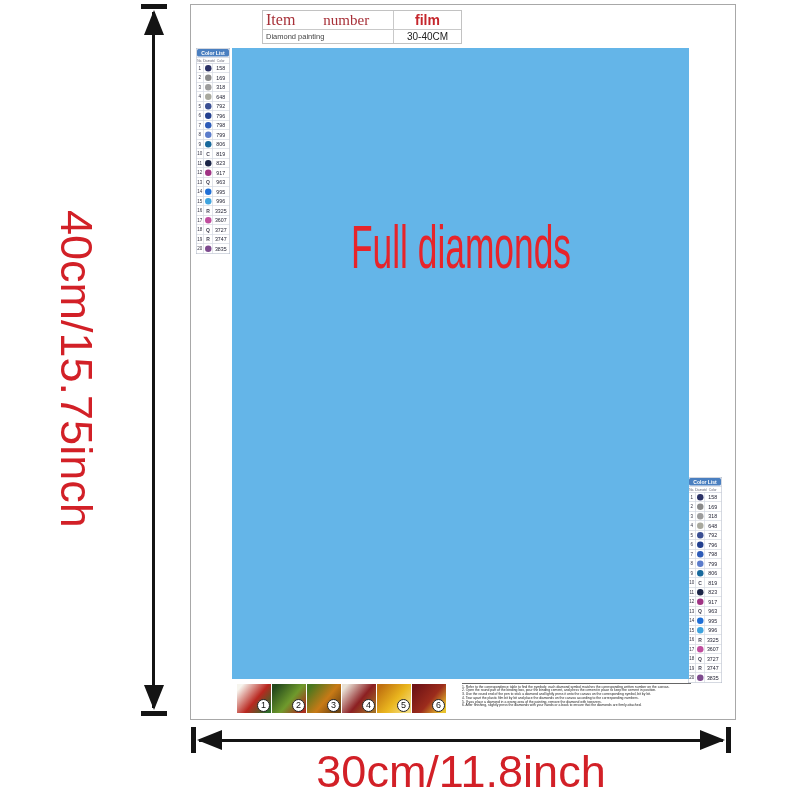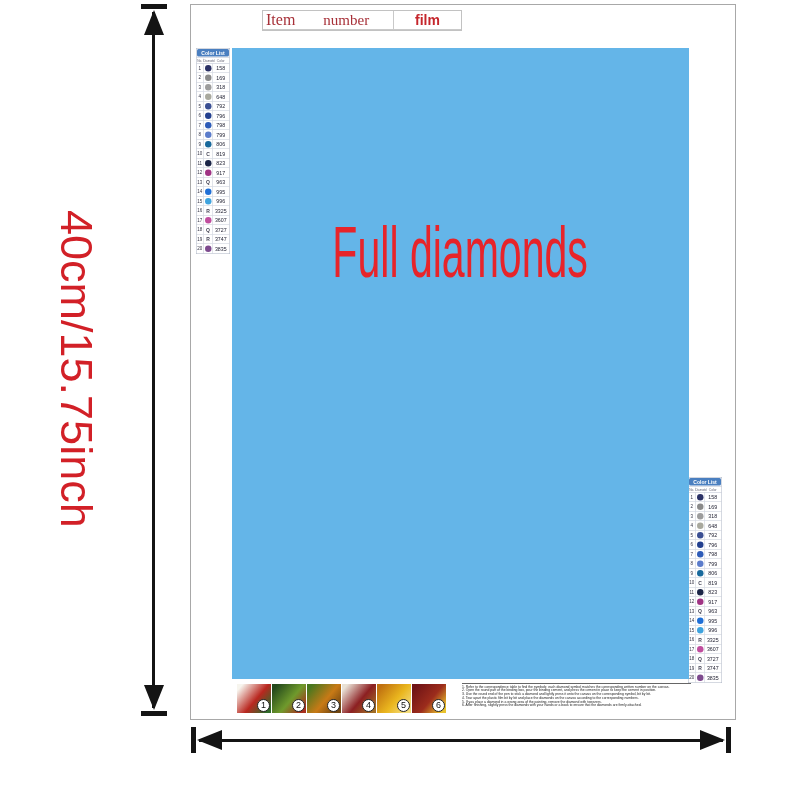--- a/index.html
+++ b/index.html
@@ -33,21 +33,21 @@
   #item-table .c2 { width:67px; height:100%; display:flex; align-items:center; justify-content:center; }
   #item-table .th-item { font-family:"Liberation Serif", serif; color:#a73038; font-size:16px; margin-left:3px; }
   #item-table .th-number { font-family:"Liberation Serif", serif; color:#a73038; font-size:15px; margin-left:28px; }
   #item-table .th-size { color:#c5262c; font-size:14px; font-weight:bold; }
   #item-table .td-item { font-size:7.5px; color:#444; margin-left:3px; }
   #item-table .td-size { font-size:10px; color:#222; }
 
   
   #paste-area { position:absolute; left:41px; top:43px; width:457px; height:631px; background:#64b5e8; }
   #paste-area .pa-line { position:absolute; left:0; width:100%; text-align:center; color:#e7242a; white-space:nowrap; }
-  #paste-area .pa-line1 { top:168px; font-size:72px; line-height:1; }
+  #paste-area .pa-line1 { top:168px; font-size:62px; line-height:1; }
   #paste-area .pa-line1 span { display:inline-block; transform:scaleX(0.57); }
   #paste-area .pa-line2 { top:301px; font-size:74px; line-height:1; }
   #paste-area .pa-line2 span { display:inline-block; transform:scaleX(0.62); }
 
   
   .color-list { position:absolute; width:68px; transform:scale(0.5); transform-origin:top left;
       background:#fff; border:1px solid #aab2c2; }
   .color-list.left  { left:5px;  top:43px; }
   .color-list.right { left:497px; top:472px; }
   .cl-title { margin:1px; height:15px; background:#4a7fc0; border-radius:3px; color:#fff;
@@ -111,20 +111,28 @@
     <div id="item-table">
       <div class="tr head">
         <div class="c1">
           <span class="th-item">Item</span>
           <span class="th-number">number</span>
         </div>
         <div class="c2">
           <span class="th-size">film</span>
         </div>
       </div>
+      <div class="tr data">
+        <div class="c1">
+          <span class="td-item">Diamond painting</span>
+        </div>
+        <div class="c2">
+          <span class="td-size">30-40CM</span>
+        </div>
+      </div>
     </div>
 
     <div class="color-list left">
       <div class="cl-title">Color List</div>
       <div class="cl-subhead">
         <span class="s1">No.</span>
         <span class="s2">Diamond</span>
         <span class="s3">Color</span>
       </div>
       <div class="cl-rows">
@@ -515,14 +523,15 @@
   </div>
 
   <div id="h-arrow">
     <div class="cap l"></div>
     <div class="head-left"></div>
     <div class="line"></div>
     <div class="head-right"></div>
     <div class="cap r"></div>
   </div>
 
+  <div id="w-dim-label">30cm/11.8inch</div>
 
 </div>
 
 </body></html>

